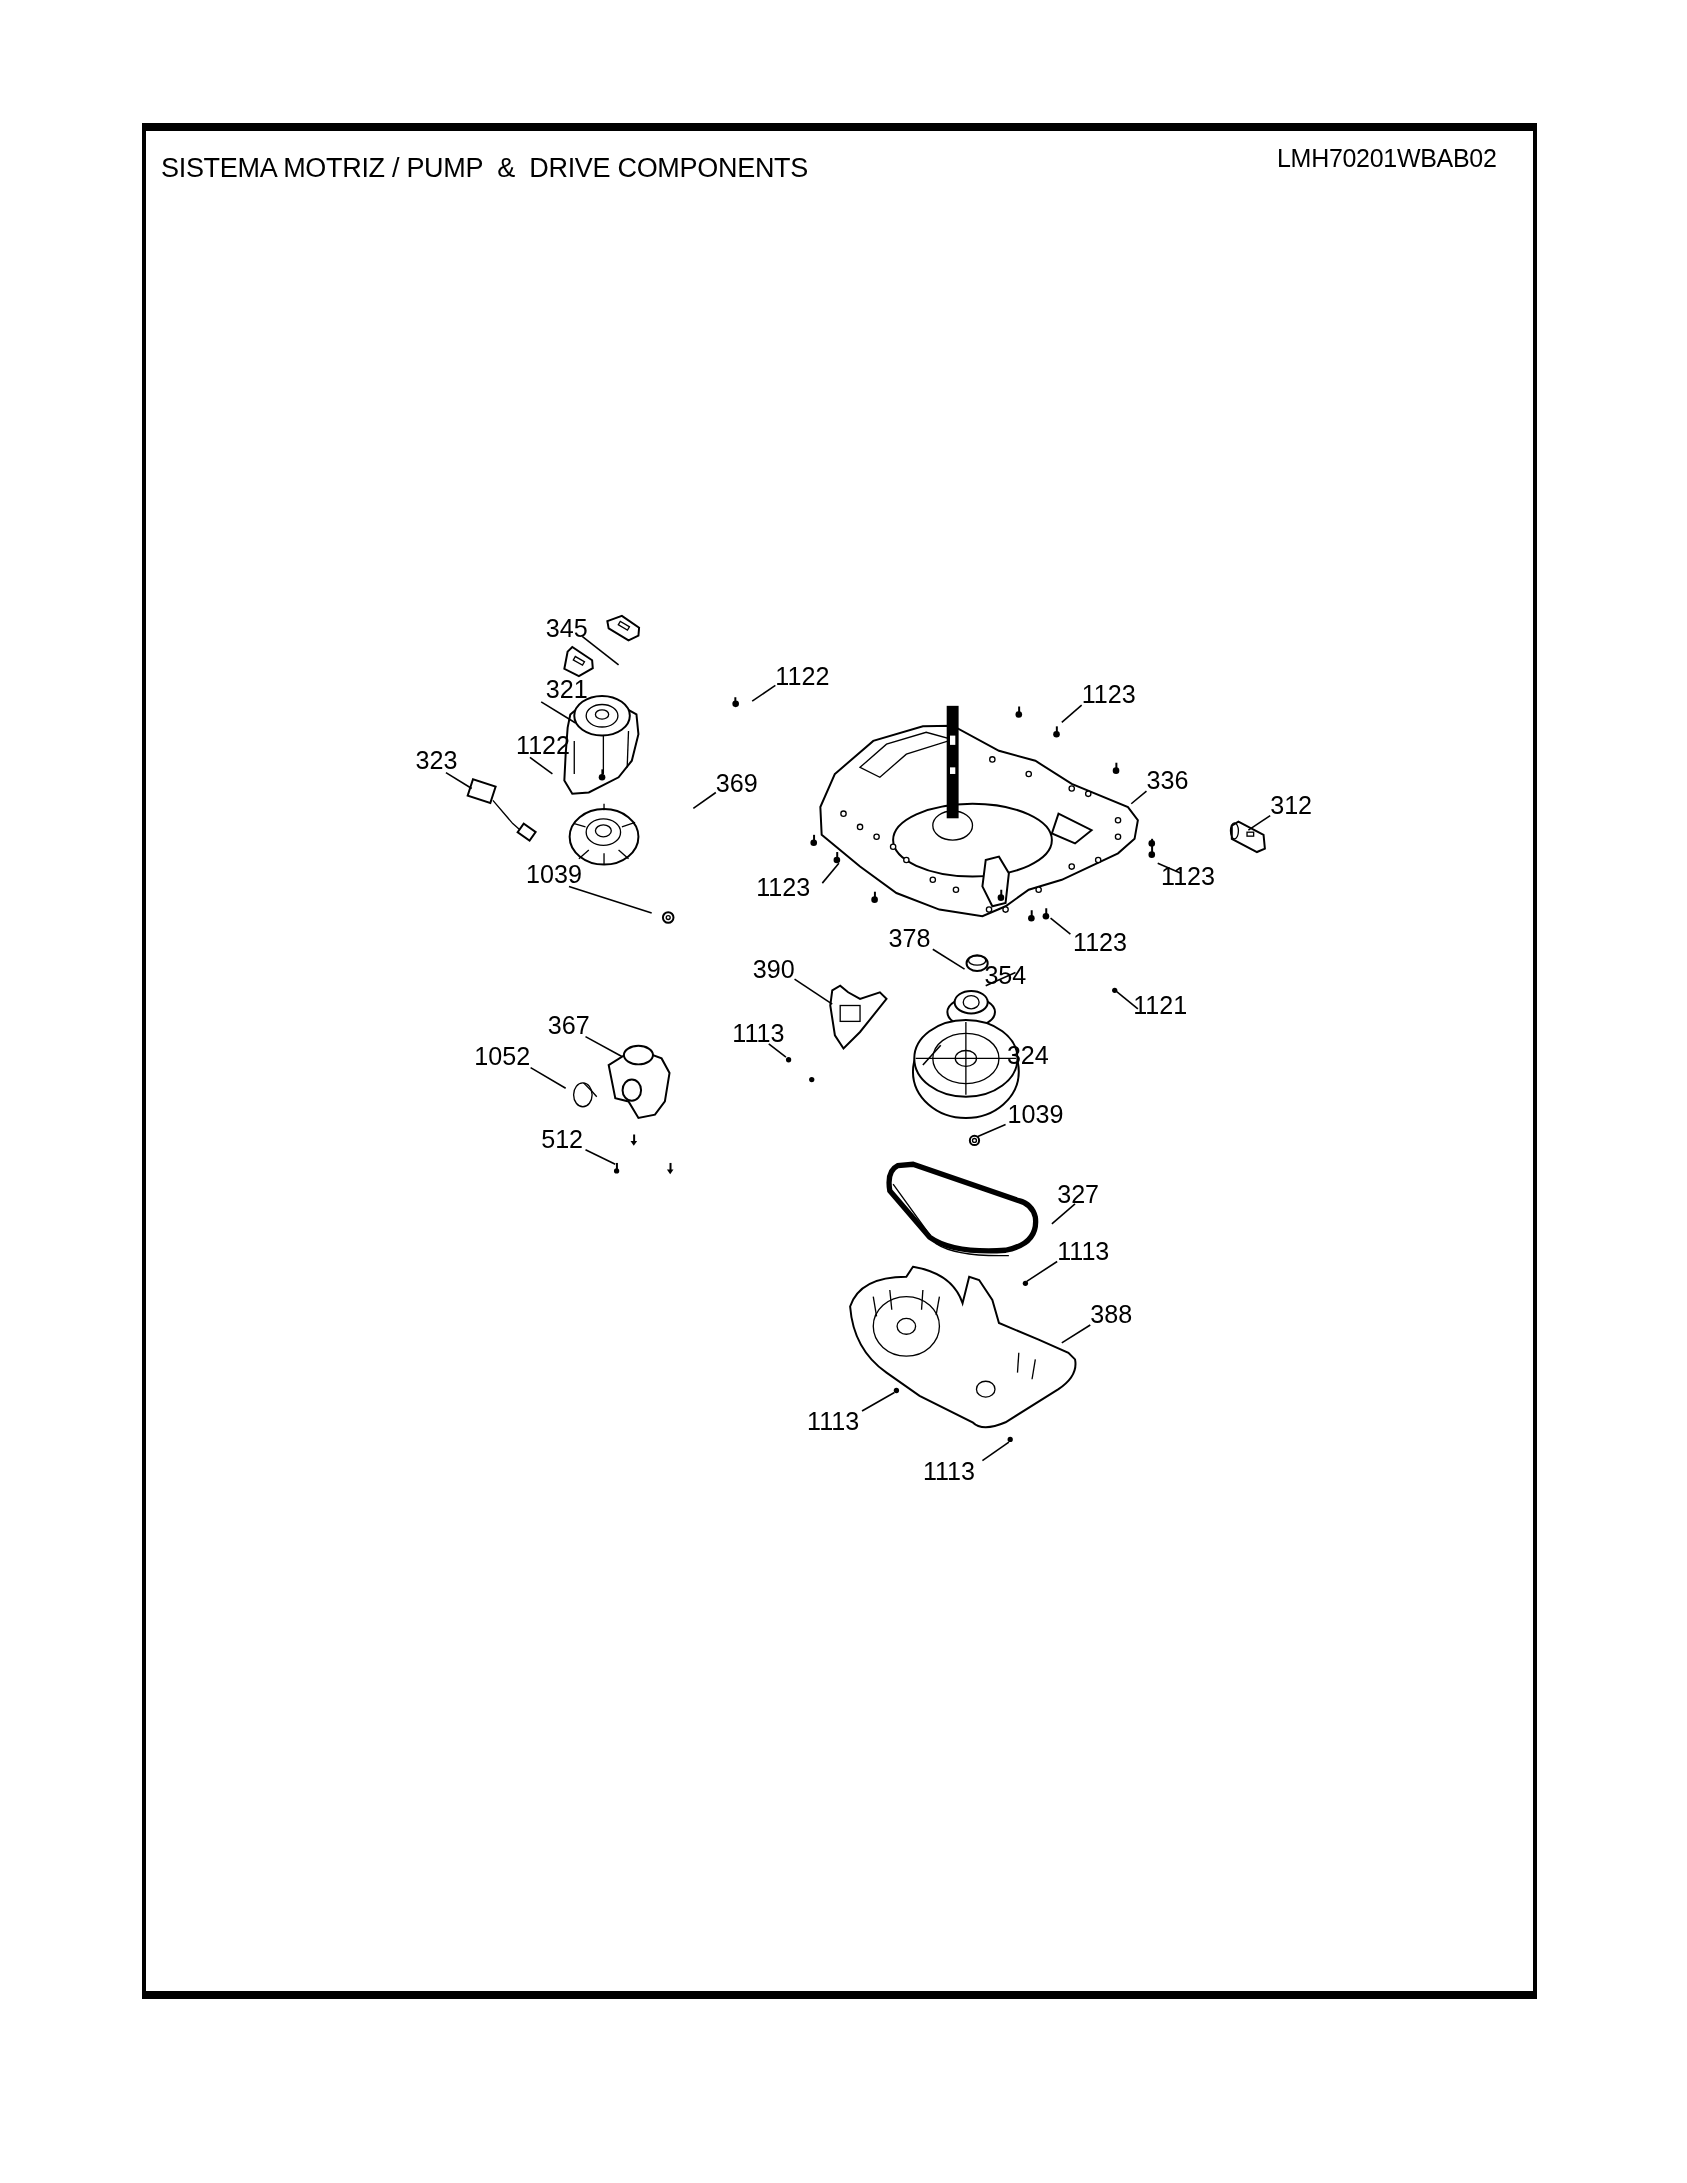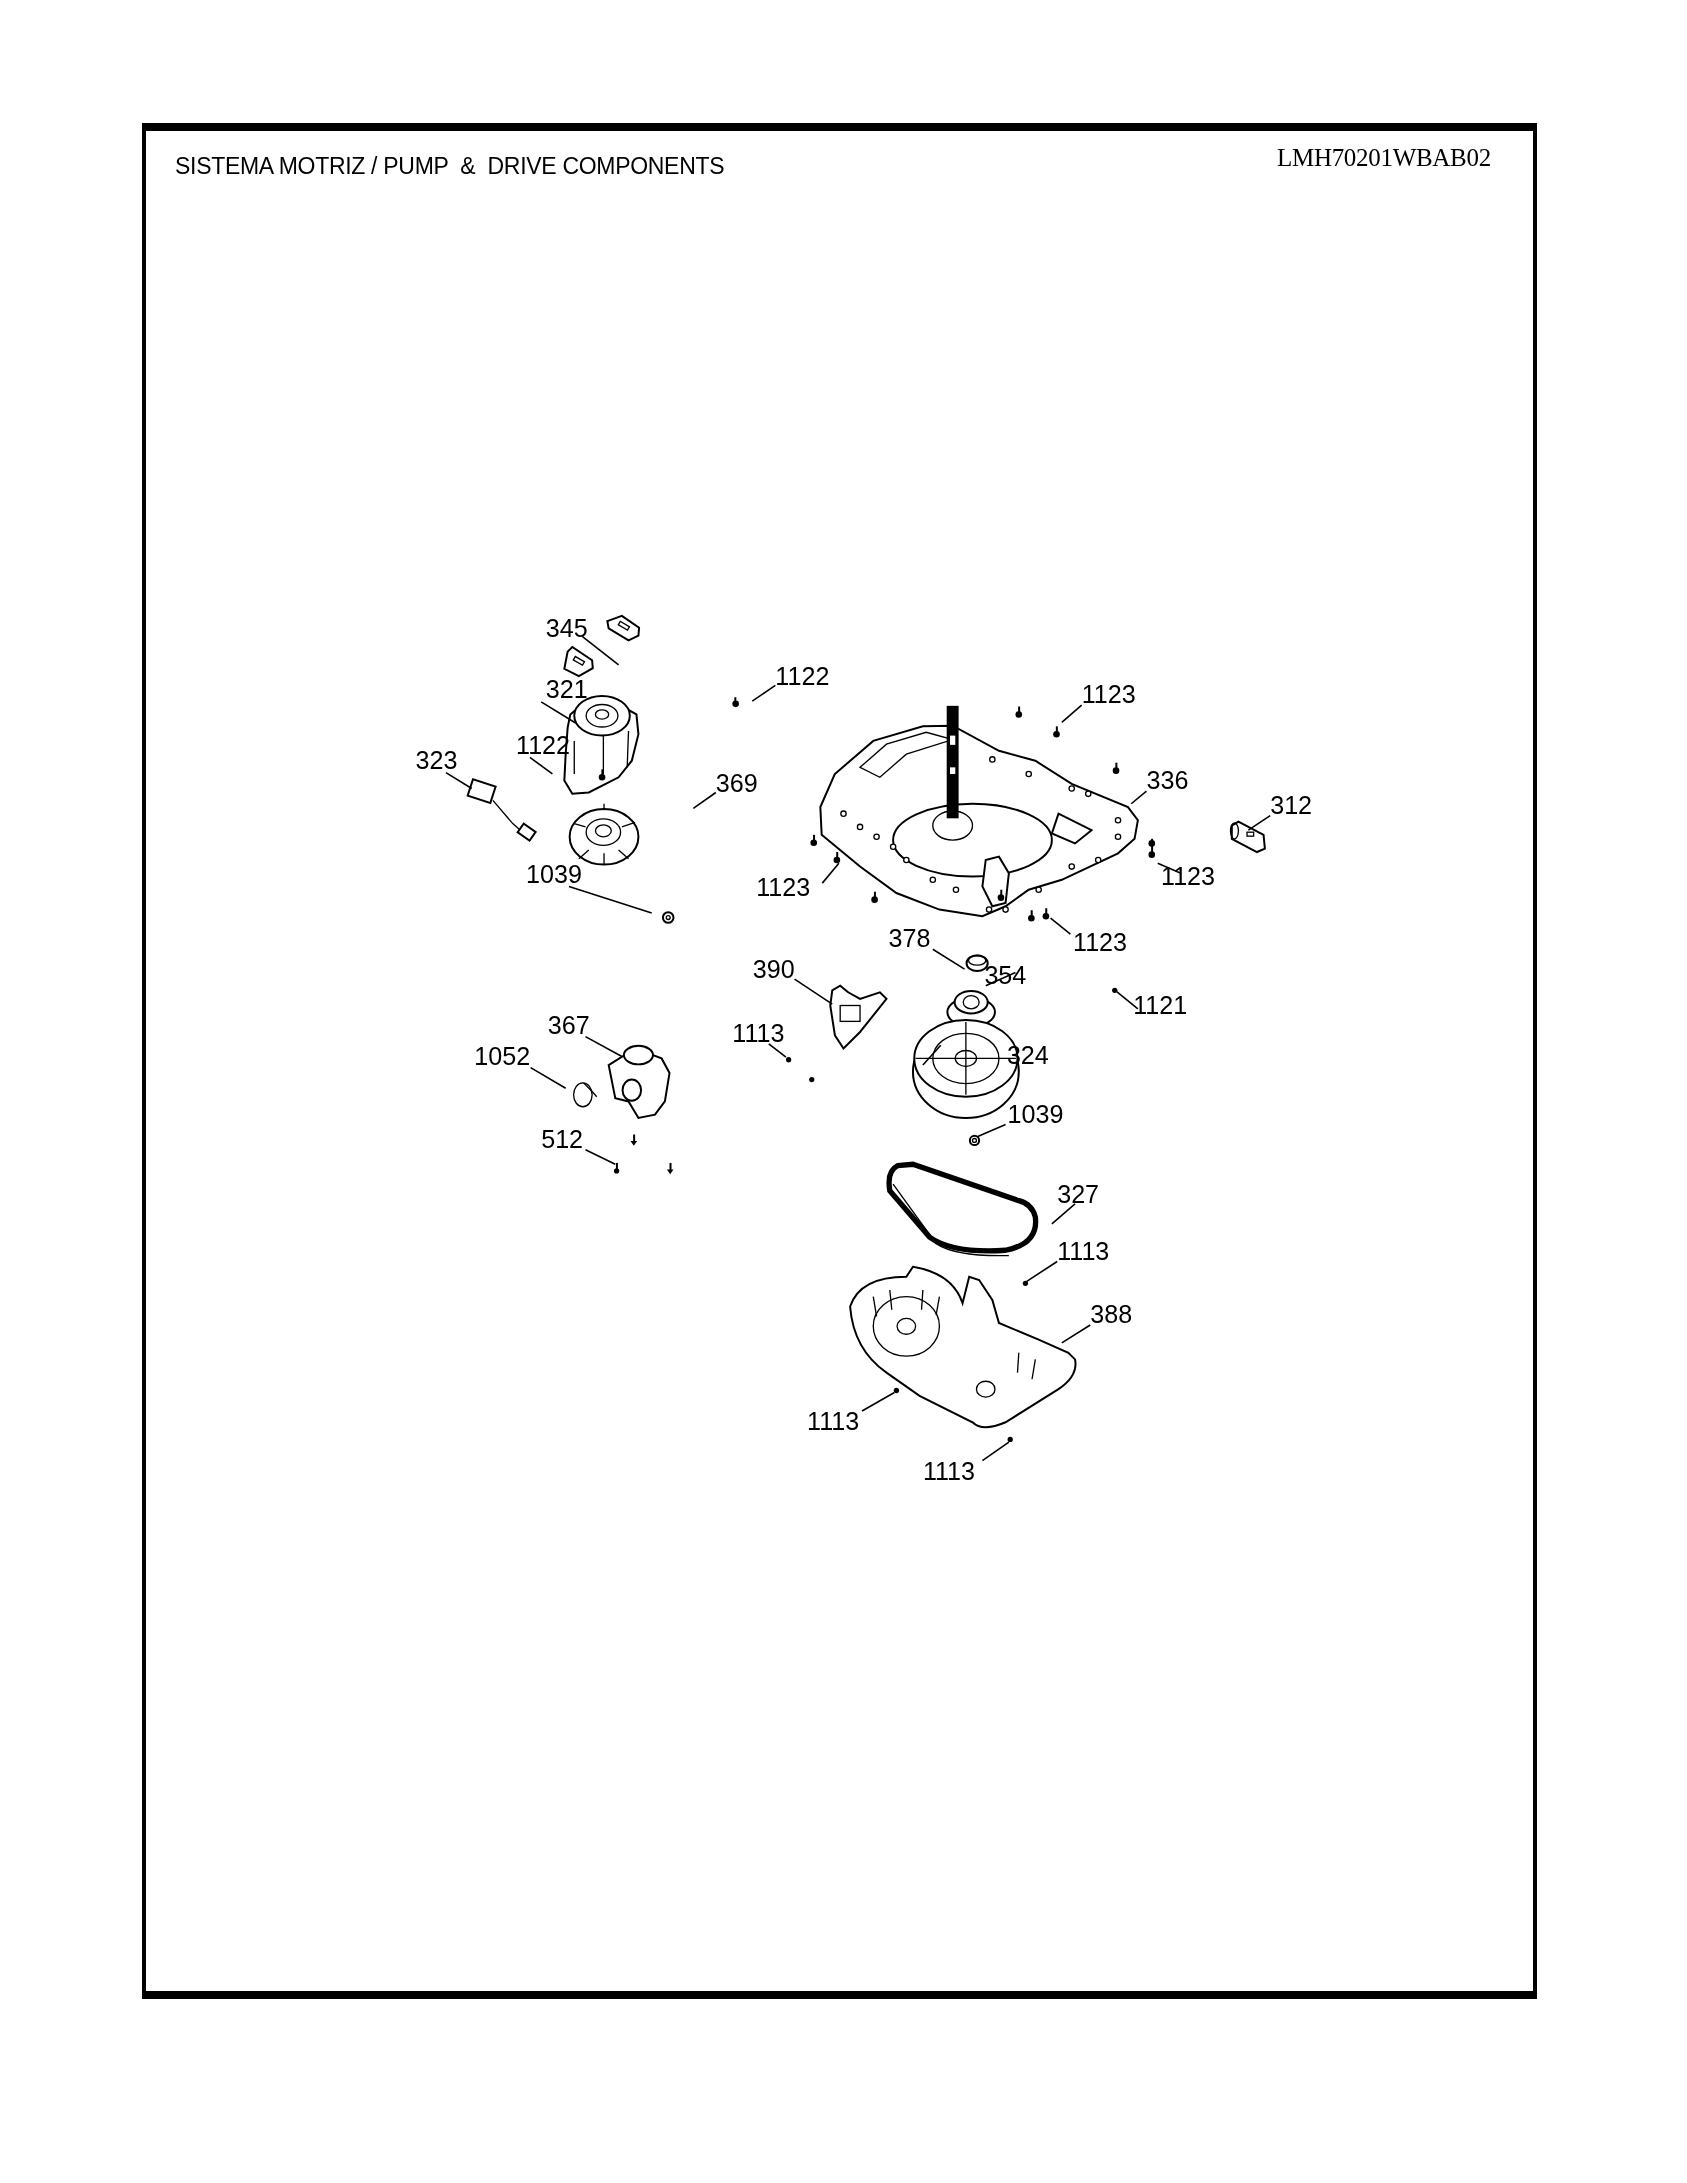--- a/index.html
+++ b/index.html
@@ -1,22 +1,22 @@
 <!DOCTYPE html>
 <html style="font-size:10.6px"><head>
 <meta charset="utf-8">
 <style>
   html, body { margin: 0; padding: 0; background: #ffffff; }
   body { width: 1687px; height: 2183px; position: relative; overflow: hidden;
          font-family: "Liberation Sans", sans-serif; }
   .frame { position: absolute; left: 142px; top: 123px; width: 1395px; height: 1876px;
            border-left: 4.6px solid #000; border-right: 4.6px solid #000;
            border-top: 8px solid #000; border-bottom: 8px solid #000; box-sizing: border-box; }
-  .title { position: absolute; left: 175px; top: 153px; font-size: 23px; color: #000; letter-spacing: -0.3px; white-space: pre; }
-  .model { position: absolute; left: 1277px; top: 144px; font-size: 25px; color: #000; letter-spacing: -0.3px; font-family: Liberation Serif, serif; }
+  .title { position: absolute; left: 161px; top: 153px; font-size: 27px; color: #000; letter-spacing: -0.3px; white-space: pre; }
+  .model { position: absolute; left: 1277px; top: 144px; font-size: 25px; color: #000; letter-spacing: -0.3px; }
   svg.diagram { position: absolute; left: 0; top: 0; width: 1687px; height: 2183px; }
   svg text { font-family: "Liberation Sans", sans-serif; font-size: 38px; fill: #000; }
   .lead { stroke: #000; stroke-width: 2.4; fill: none; }
   .part { stroke: #000; stroke-width: 3; fill: #fff; }
   .thin { stroke: #000; stroke-width: 2; fill: none; }
   .solid { fill: #000; }
 </style>
 </head>
 <body>
 

